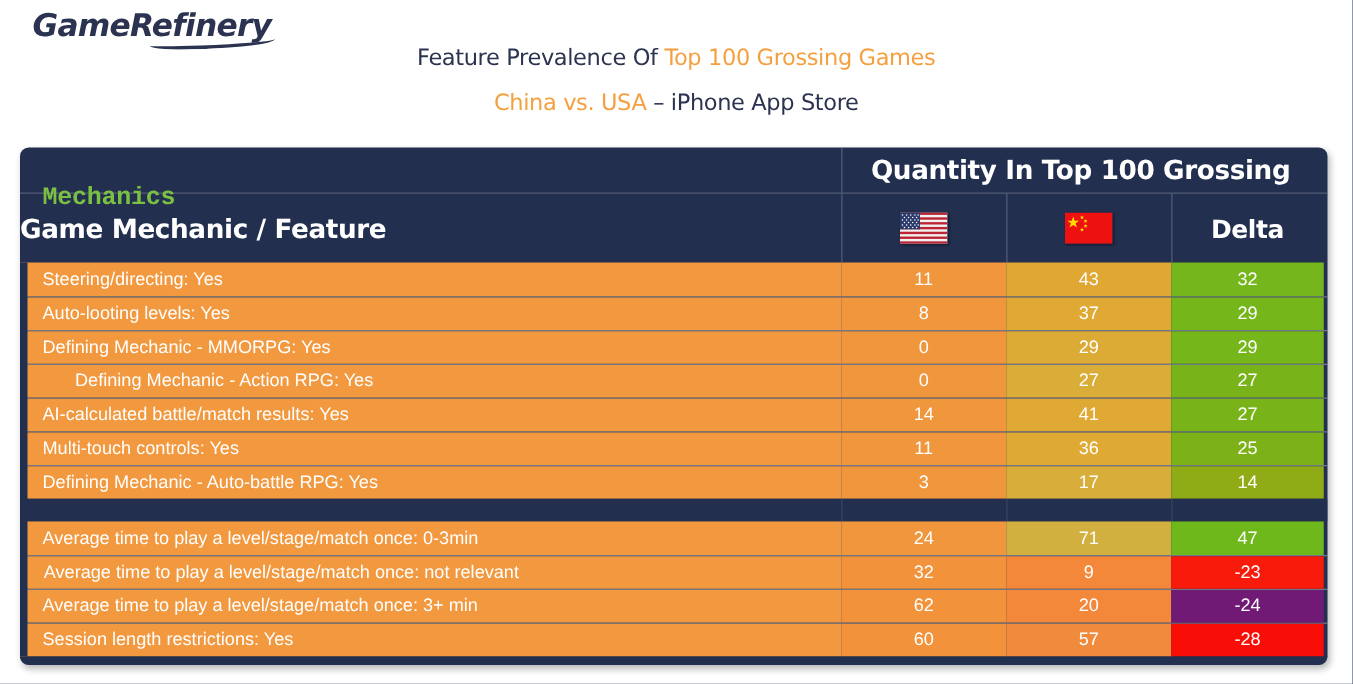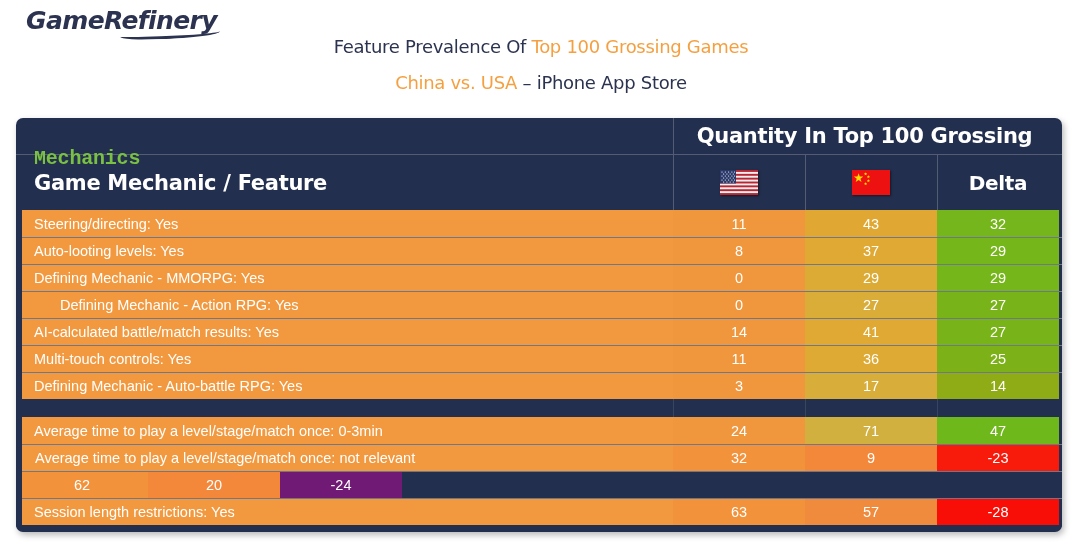--- a/index.html
+++ b/index.html
@@ -104,21 +104,20 @@
   }
 
   .hdr-bot {
     position: relative;
     height: 55px;
     display: flex;
     align-items: center;
   }
   .hdr-bot .left-cell {
     width: 657px;
-    padding-left: 18px;
     color: #ffffff;
     font-family: "DejaVu Sans", sans-serif;
     font-size: 21px;
     font-weight: bold;
     letter-spacing: -0.3px;
   }
   .hdr-bot .flag-cell {
     width: 132px;
     display: flex;
     align-items: center;
@@ -367,27 +366,28 @@
           <div class="num" style="background: rgb(210, 176, 63);">71</div>
           <div class="num delta" style="background: rgb(111, 184, 28);">47</div>
         </div>
         <div class="row">
           <div class="label" style="background: rgb(242, 152, 62); padding-left: 19px;">Average time to play a level/stage/match once: not relevant</div>
           <div class="num" style="background: rgb(242, 146, 58);">32</div>
           <div class="num" style="background: rgb(244, 136, 58);">9</div>
           <div class="num delta" style="background: rgb(248, 27, 12);">-23</div>
         </div>
         <div class="row">
+          <div class="label" style="background: rgb(242, 152, 62);">Average time to play a level/stage/match once: 3+ min</div>
           <div class="num" style="background: rgb(242, 146, 58);">62</div>
           <div class="num" style="background: rgb(244, 136, 58);">20</div>
           <div class="num delta" style="background: #701a75;">-24</div>
         </div>
         <div class="row">
           <div class="label" style="background: rgb(242, 152, 62);">Session length restrictions: Yes</div>
-          <div class="num" style="background: rgb(242, 146, 58);">63</div>
+          <div class="num" style="background: rgb(242, 146, 58);">60</div>
           <div class="num" style="background: rgb(240, 138, 60);">57</div>
           <div class="num delta" style="background: rgb(248, 14, 6);">-28</div>
         </div>
       </div>
   </div>
 
   <div class="bottom-strip"></div>
 </div>
 
 </body></html>

